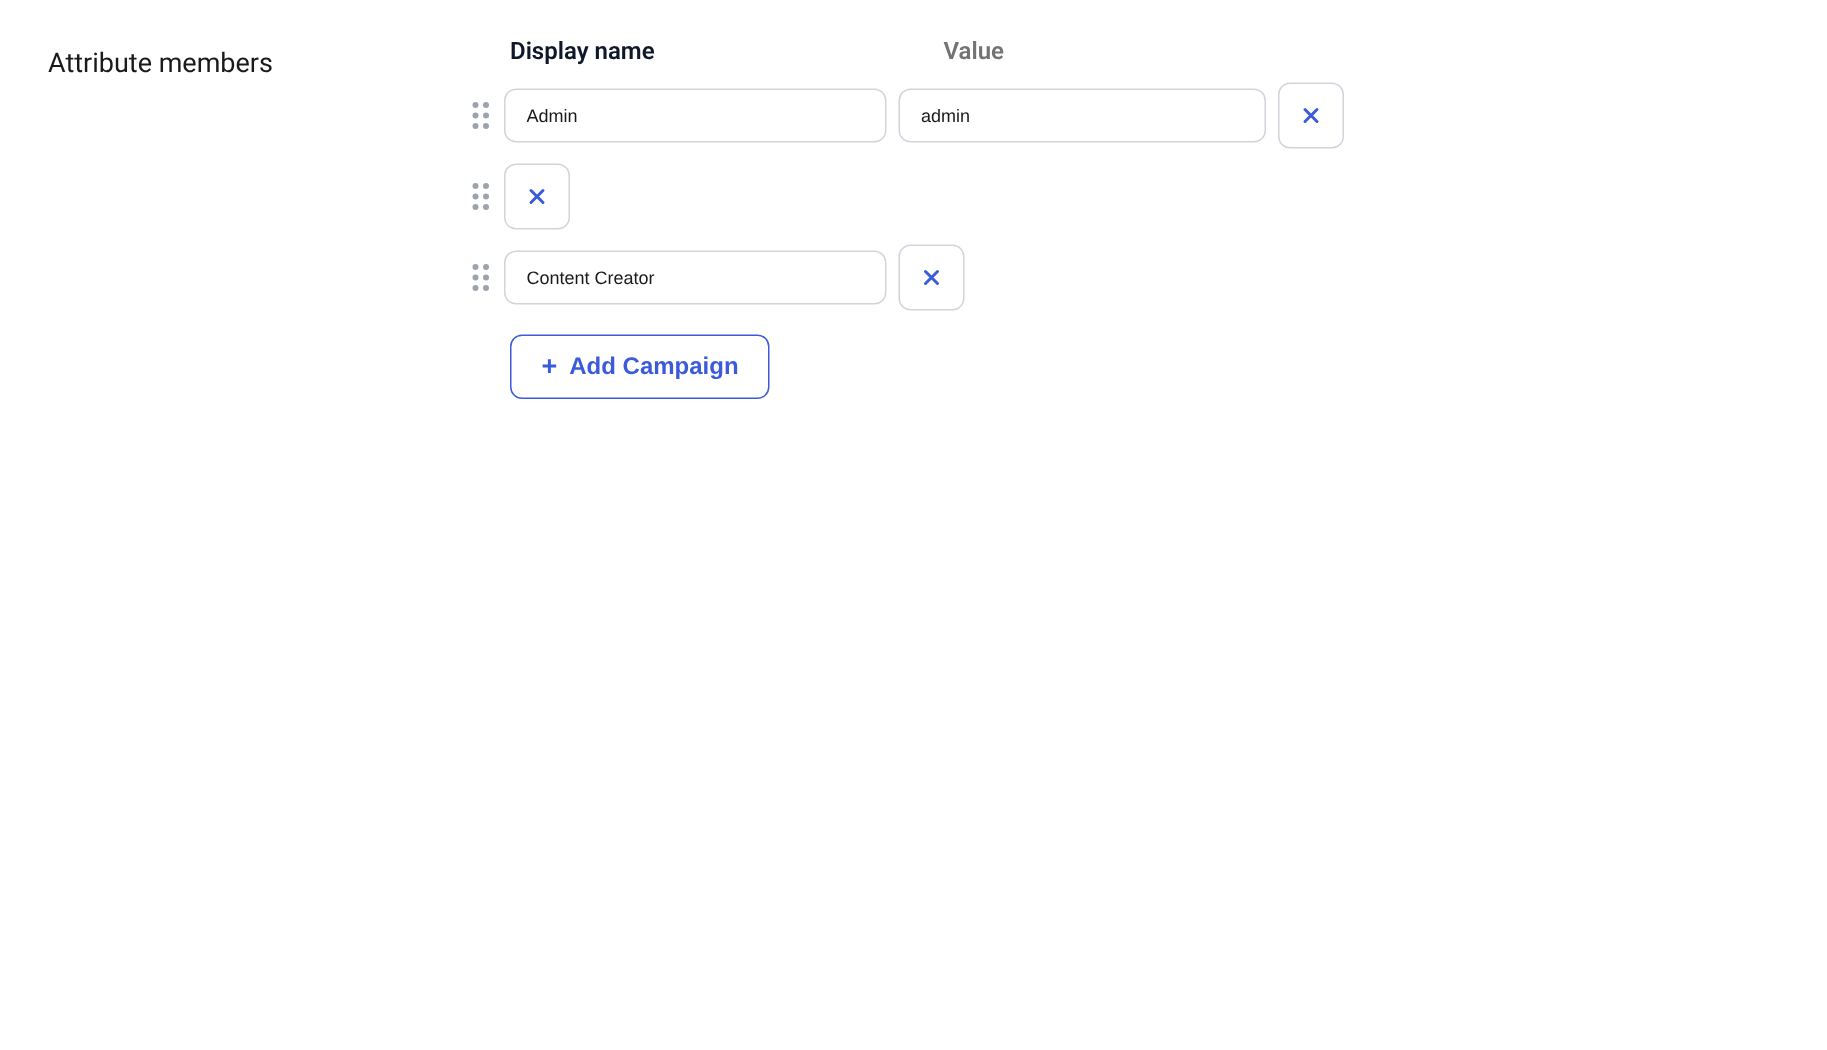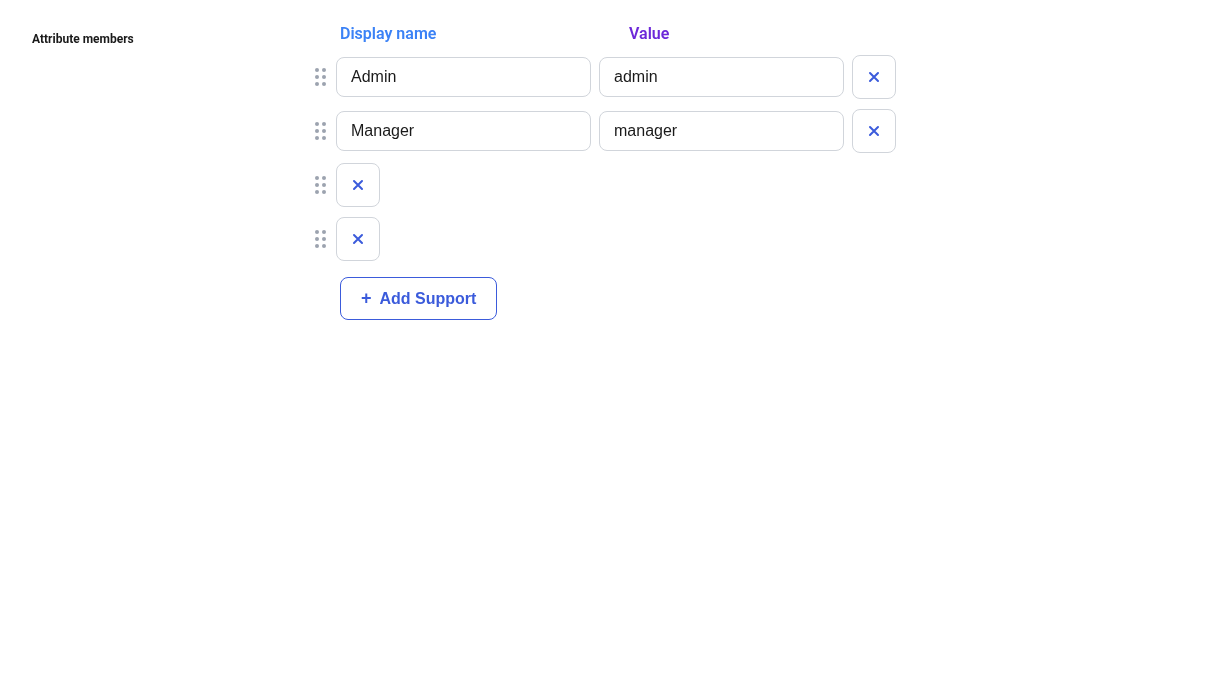--- a/index.html
+++ b/index.html
@@ -19,22 +19,22 @@
 
     .page-container {
       display: flex;
       flex-direction: row;
       padding: 24px 32px;
       width: 100%;
       height: 100%;
     }
 
     .section-label {
-      font-size: 12px;
-      font-weight: 700;
+      font-size: 18px;
+      font-weight: 400;
       color: #1a1a1a;
       padding-top: 8px;
       width: 280px;
       flex-shrink: 0;
     }
 
     .form-section {
       display: flex;
       flex-direction: column;
       flex: 1;
@@ -44,29 +44,29 @@
       display: flex;
       flex-direction: row;
       align-items: center;
       margin-bottom: 12px;
       padding-left: 28px;
     }
 
     .col-header-display {
       font-size: 16px;
       font-weight: 600;
-      color: #3b82f6;
+      color: #0f172a;
       width: 265px;
       margin-right: 24px;
     }
 
     .col-header-value {
       font-size: 16px;
       font-weight: 600;
-      color: #6d28d9;
+      color: #737373;
     }
 
     .rows-container {
       display: flex;
       flex-direction: column;
       gap: 10px;
     }
 
     .attribute-row {
       display: flex;
@@ -94,21 +94,21 @@
       height: 4px;
       border-radius: 50%;
       background: #9ca3af;
       display: block;
     }
 
     .field-input {
       border: 1px solid #d1d5db;
       border-radius: 8px;
       padding: 10px 14px;
-      font-size: 16px;
+      font-size: 12px;
       color: #1a1a1a;
       outline: none;
       background: #ffffff;
     }
 
     .display-name-input {
       width: 255px;
     }
 
     .value-input {
@@ -202,22 +202,20 @@
         </div>
         <div class="dot-pair">
           <span class="dot"></span>
           <span class="dot"></span>
         </div>
         <div class="dot-pair">
           <span class="dot"></span>
           <span class="dot"></span>
         </div>
       </div>
-      <input class="field-input display-name-input" type="text" value="Manager" style="">
-      <input class="field-input value-input" type="text" value="manager" style="">
       <button class="remove-btn">
         <svg viewBox="0 0 16 16" fill="none" xmlns="http://www.w3.org/2000/svg">
           <path d="M12 4L4 12M4 4L12 12" stroke="#3b5bdb" stroke-width="2" stroke-linecap="round"></path>
         </svg>
       </button>
     </div>
         <div class="attribute-row">
       <div class="drag-dots">
         <div class="dot-pair">
           <span class="dot"></span>
@@ -225,47 +223,27 @@
         </div>
         <div class="dot-pair">
           <span class="dot"></span>
           <span class="dot"></span>
         </div>
         <div class="dot-pair">
           <span class="dot"></span>
           <span class="dot"></span>
         </div>
       </div>
+      <input class="field-input display-name-input" type="text" value="Content Creator" style="">
       <button class="remove-btn">
         <svg viewBox="0 0 16 16" fill="none" xmlns="http://www.w3.org/2000/svg">
           <path d="M12 4L4 12M4 4L12 12" stroke="#3b5bdb" stroke-width="2" stroke-linecap="round"></path>
         </svg>
       </button>
     </div>
-        <div class="attribute-row">
-      <div class="drag-dots">
-        <div class="dot-pair">
-          <span class="dot"></span>
-          <span class="dot"></span>
-        </div>
-        <div class="dot-pair">
-          <span class="dot"></span>
-          <span class="dot"></span>
-        </div>
-        <div class="dot-pair">
-          <span class="dot"></span>
-          <span class="dot"></span>
-        </div>
-      </div>
-      <button class="remove-btn">
-        <svg viewBox="0 0 16 16" fill="none" xmlns="http://www.w3.org/2000/svg">
-          <path d="M12 4L4 12M4 4L12 12" stroke="#3b5bdb" stroke-width="2" stroke-linecap="round"></path>
-        </svg>
-      </button>
-    </div>
       </div>
 
     <button class="add-another-btn">
       <span class="plus-icon">+</span>
-      <span>Add Support</span>
+      <span>Add Campaign</span>
     </button>
   </div>
 </div>
 
 </body></html>

